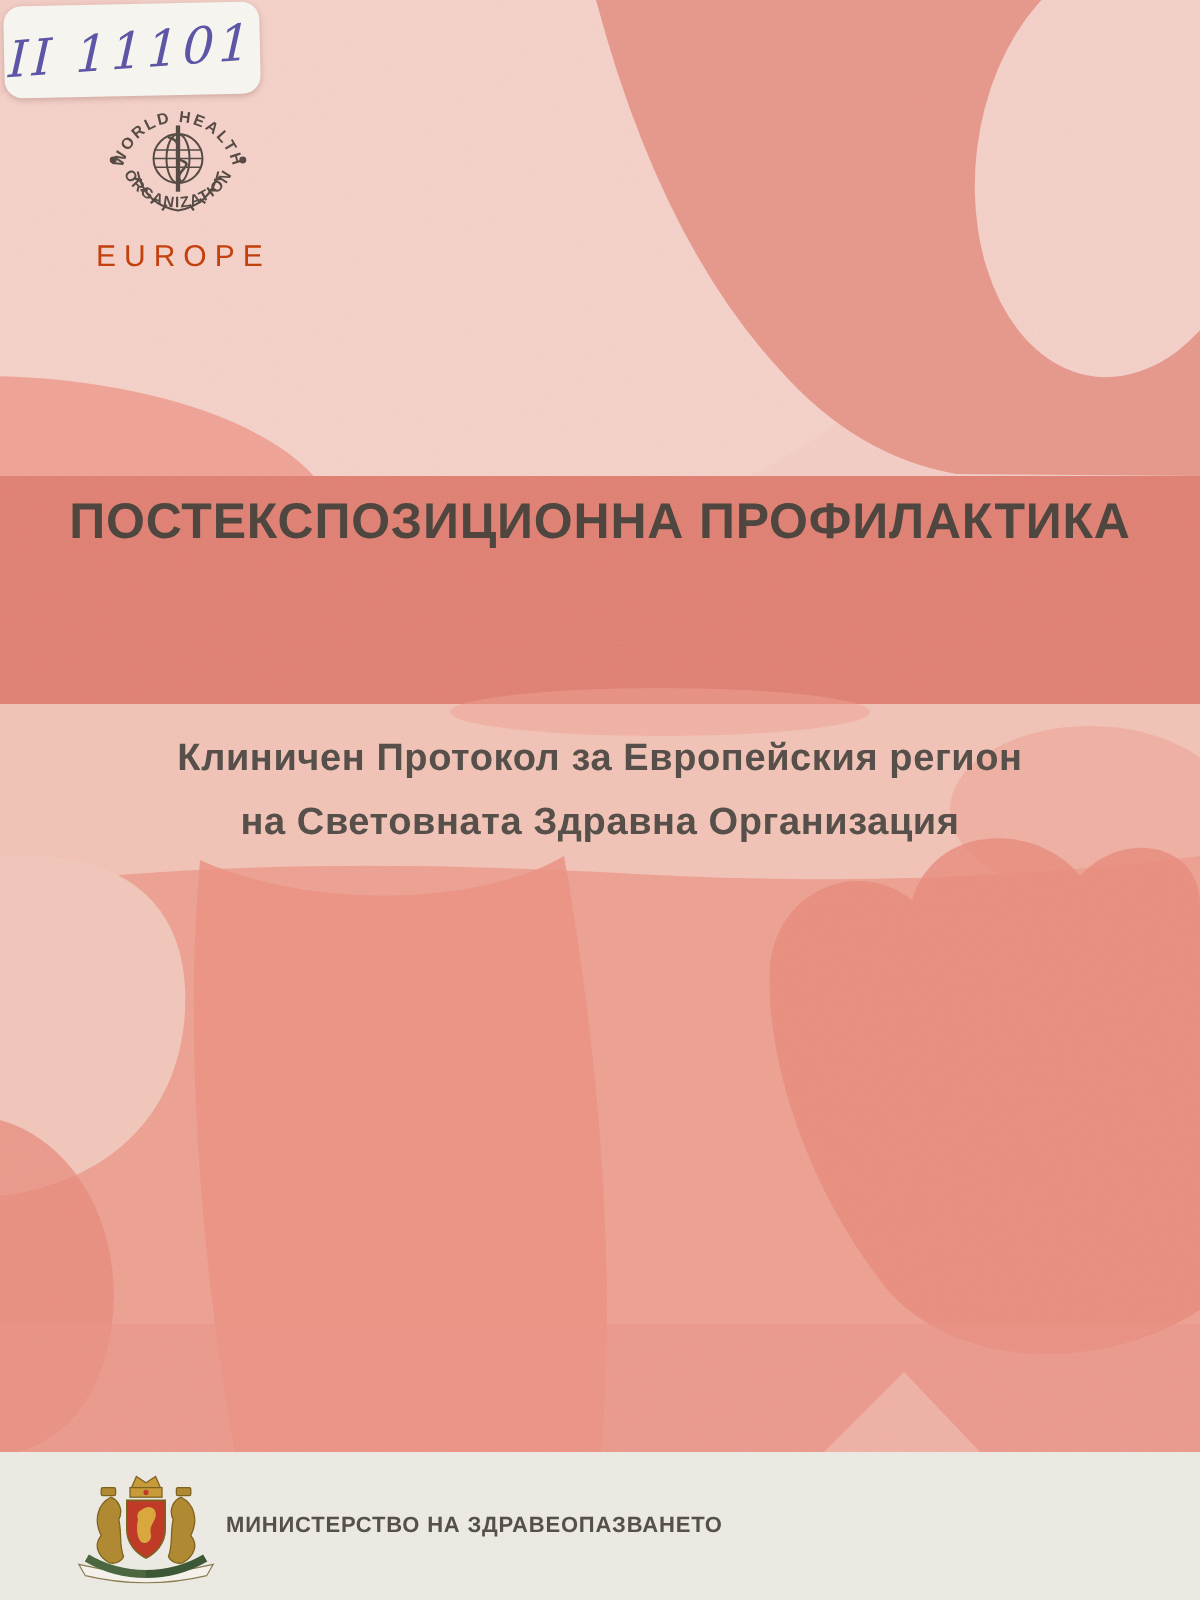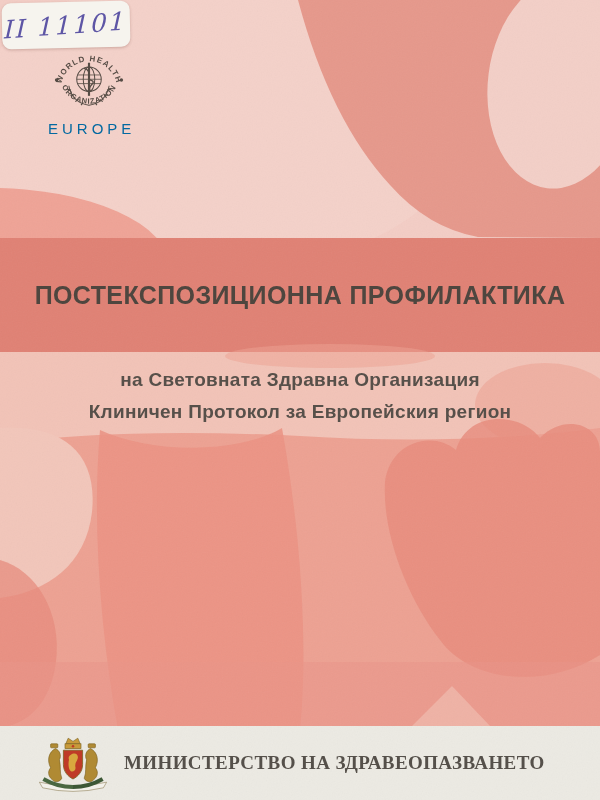--- a/index.html
+++ b/index.html
@@ -21,28 +21,28 @@
   .sticker span{
     font-family:"DejaVu Serif",serif;font-style:italic;
     font-size:25px;color:#5d55a5;letter-spacing:2px;
     transform:rotate(-3deg) skewX(-6deg);
   }
 
   
   .who{position:absolute;left:44px;top:44px;width:90px;text-align:center;}
   .who .emblem{display:block;margin:0 auto;width:78px;height:72px;}
   .who .europe{
-    margin-top:4px;font-size:15px;font-weight:400;color:#0369a1;
+    margin-top:4px;font-size:15px;font-weight:400;color:#c2410c;
     letter-spacing:4px;text-indent:4px;
   }
 
   
   .band{
     position:absolute;left:0;top:238px;width:600px;height:114px;
-    display:flex;flex-direction:column;justify-content:center;
+    display:flex;justify-content:center;
     text-align:center;
   }
   .band .t{
     font-weight:bold;font-size:25px;line-height:47px;
     color:#4e463f;letter-spacing:.4px;
   }
 
   
   .subtitle{
     position:absolute;left:0;top:364px;width:600px;text-align:center;
@@ -52,22 +52,22 @@
     color:#57504a;letter-spacing:.3px;
   }
 
   
   .footer{
     position:absolute;left:0;top:726px;width:600px;height:74px;
     display:flex;align-items:center;
   }
   .footer .arms{width:80px;height:60px;margin-left:33px;flex:0 0 auto;}
   .footer .ministry{
-    margin-left:11px;font-weight:bold;font-size:19px;
-    color:#55504a;letter-spacing:.4px;font-family:Liberation Serif, serif;
+    font-weight:bold;font-size:11px;
+    color:#55504a;letter-spacing:.4px;
   }
 </style>
 </head>
 <body>
 
 <div class="cover">
 
   <svg class="bg" viewBox="0 0 600 800" aria-hidden="true">
     <defs>
       <filter id="grain" x="0" y="0" width="100%" height="100%">
@@ -149,22 +149,22 @@
       </g>
     </svg>
     <div class="europe">EUROPE</div>
   </div>
 
   <div class="band">
     <div class="t">ПОСТЕКСПОЗИЦИОННА ПРОФИЛАКТИКА</div>
   </div>
 
   <div class="subtitle">
+    <div class="s">Клиничен Протокол за Европейския регион</div>
     <div class="s">на Световната Здравна Организация</div>
-    <div class="s">Клиничен Протокол за Европейския регион</div>
   </div>
 
   <div class="footer">
     <svg class="arms" viewBox="0 0 100 72" aria-hidden="true">
 
       <path d="M8,60 Q50,70 92,60 L88,67 Q50,76 12,67 Z" fill="#f3f1ea" stroke="#8a7a50" stroke-width="0.7"></path>
 
       <path d="M13,56 Q30,66 50,66" stroke="#4a6741" stroke-width="5" fill="none"></path>
       <path d="M87,56 Q70,66 50,66" stroke="#3d5836" stroke-width="5" fill="none"></path>
 

